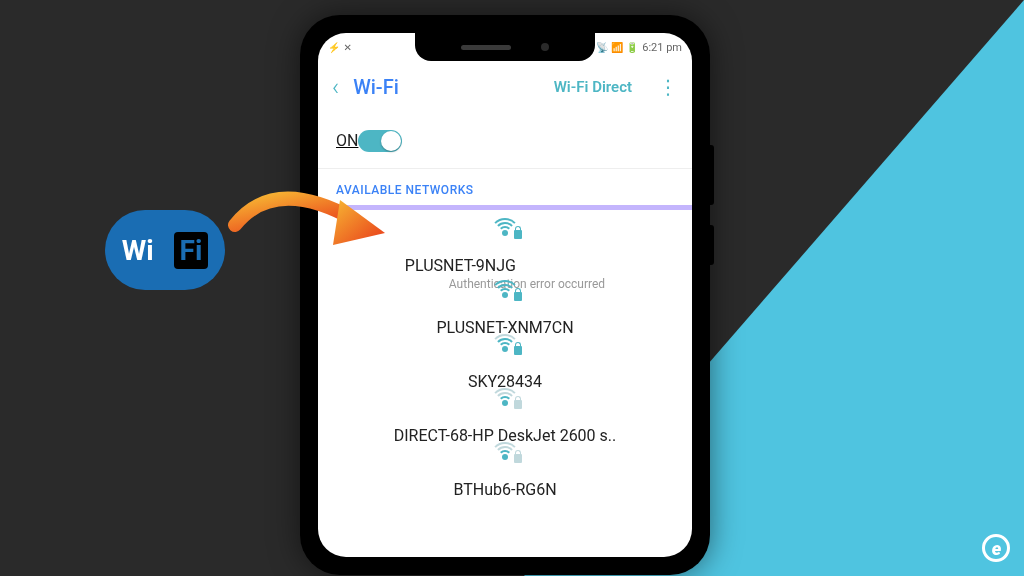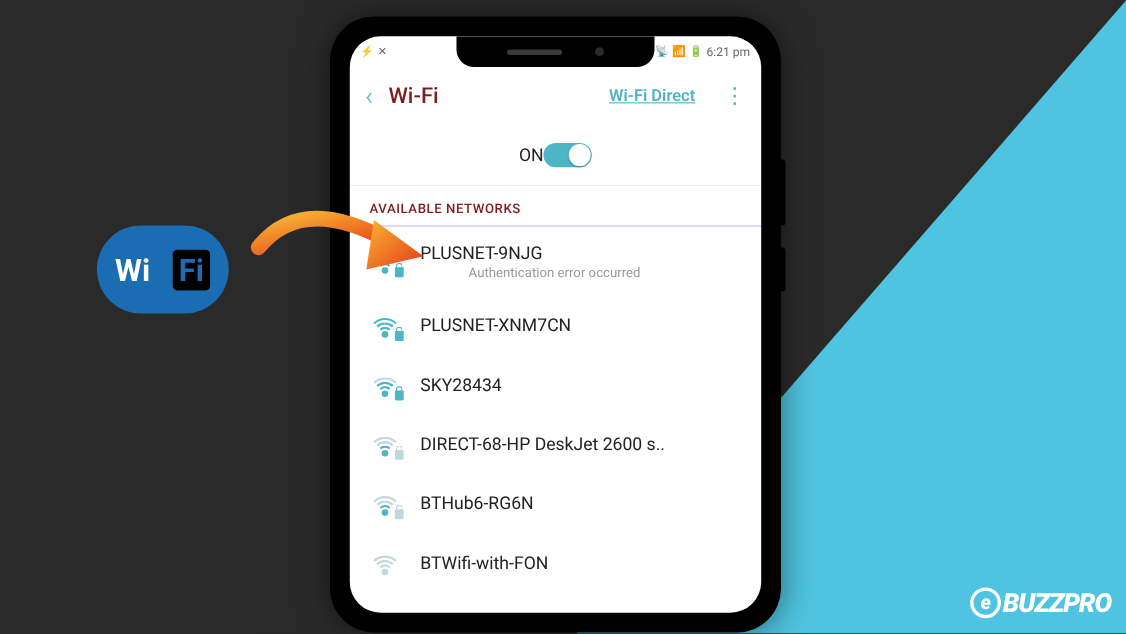--- a/index.html
+++ b/index.html
@@ -16,26 +16,26 @@
       right: 0;
       bottom: 0;
       width: 0;
       height: 0;
       border-style: solid;
       border-width: 0 0 576px 500px;
       border-color: transparent transparent #4fc4e0 transparent;
     }
     .wifi-logo {
       position: absolute;
-      left: 83px;
+      left: 100px;
       top: 200px;
       width: 130px;
       height: 90px;
       display: flex;
-      align-items: center;
+      align-items: flex-end;
       justify-content: center;
     }
     .wifi-logo-shape {
       width: 120px;
       height: 80px;
       background: #1a6db3;
       border-radius: 40px;
       display: flex;
       align-items: center;
       justify-content: center;
@@ -147,41 +147,41 @@
       gap: 14px;
     }
     .back-chevron {
       color: #4db6c4;
       font-size: 24px;
       font-weight: 300;
     }
     .nav-title {
       font-size: 20px;
       font-weight: 500;
-      color: #7f1d1d;
+      color: #3b82f6;
       flex: 1;
     }
     .wifi-direct {
       color: #4db6c4;
       font-size: 15px;
       font-weight: 600;
-      text-decoration: underline;
     }
     .menu-dots {
       color: #4db6c4;
       font-size: 20px;
       margin-left: 12px;
     }
     .toggle-row {
       height: 56px;
       display: flex;
       align-items: center;
-      justify-content: center;
+      justify-content: flex-start;
       padding: 0 18px;
       border-bottom: 1px solid #eee;
+      text-decoration: underline;
     }
     .toggle-label {
       font-size: 16px;
       color: #222;
     }
     .toggle-switch {
       width: 44px;
       height: 22px;
       background: #4db6c4;
       border-radius: 11px;
@@ -193,34 +193,35 @@
       top: 1px;
       width: 20px;
       height: 20px;
       background: #fff;
       border-radius: 50%;
       box-shadow: 0 1px 2px rgba(0,0,0,0.3);
     }
     .section-header {
       padding: 14px 18px 8px;
       font-size: 12px;
-      color: #7f1d1d;
+      color: #3b82f6;
       font-weight: 500;
       letter-spacing: 0.5px;
-      border-bottom: 1px solid #c4b5fd;
+      border-bottom: 5px solid #c4b5fd;
     }
     .network-list {
       flex: 1;
     }
     .network-item {
       height: 62px;
       display: flex;
       align-items: center;
       padding: 0 18px;
       gap: 18px;
+      flex-direction: column;
     }
     .network-item.short {
       height: 54px;
     }
     .wifi-icon {
       width: 28px;
       height: 28px;
       position: relative;
       flex-shrink: 0;
     }
@@ -424,32 +425,20 @@
             <div class="wifi-arc a3 dim"></div>
             <div class="wifi-arc a2"></div>
             <div class="wifi-arc a1"></div>
           <div class="lock-mini dim"></div>
         </div>
         <div class="network-info">
           <span class="network-name">BTHub6-RG6N</span>
         </div>
       </div>
 
-      <div class="network-item short">
-        <div class="wifi-icon">
-          <div class="wifi-arc a4 dim"></div>
-            <div class="wifi-arc a3 dim"></div>
-            <div class="wifi-arc a2 dim"></div>
-            <div class="wifi-arc a1 dim"></div>
-        </div>
-        <div class="network-info">
-          <span class="network-name">BTWifi-with-FON</span>
-        </div>
-      </div>
 
     </div>
   </div>
 </div>
 
 <div class="watermark">
   <span class="watermark-e">e</span>
-  <span>BUZZPRO</span>
 </div>
 
 </body></html>

